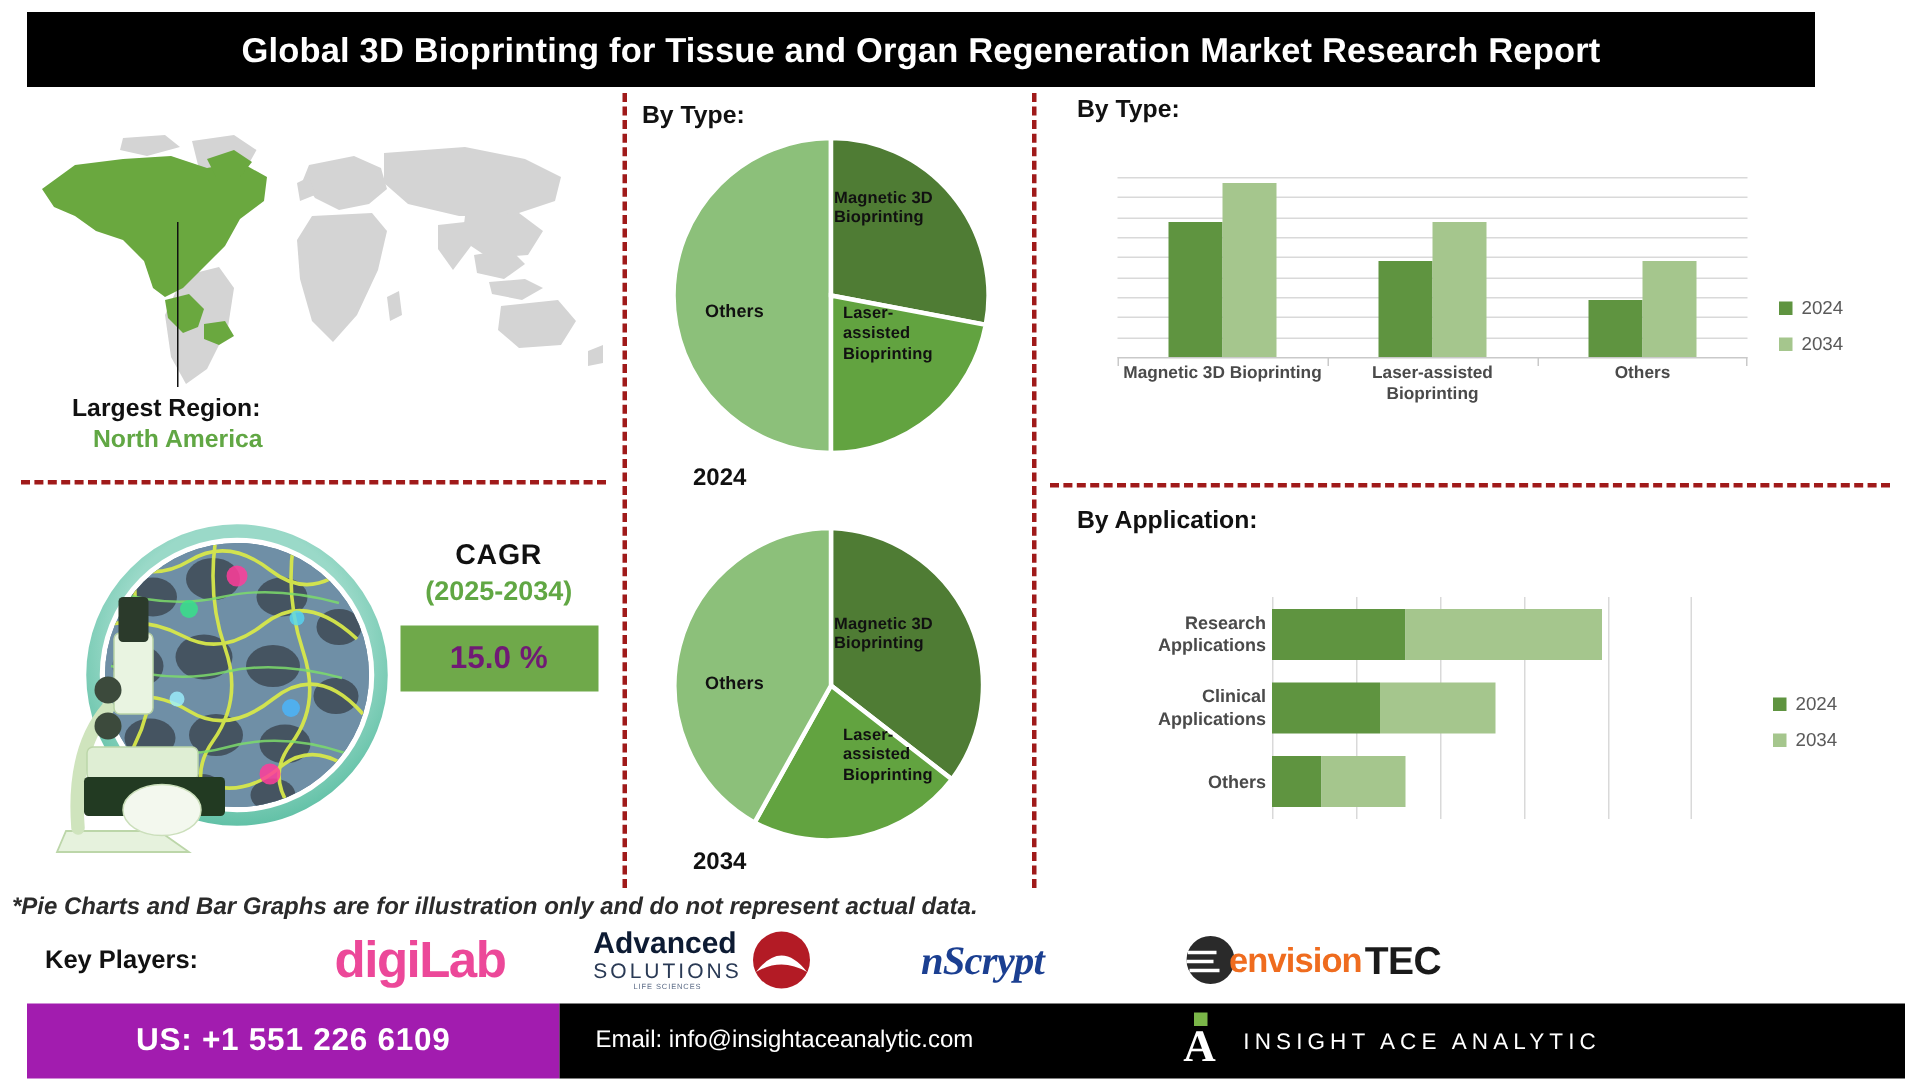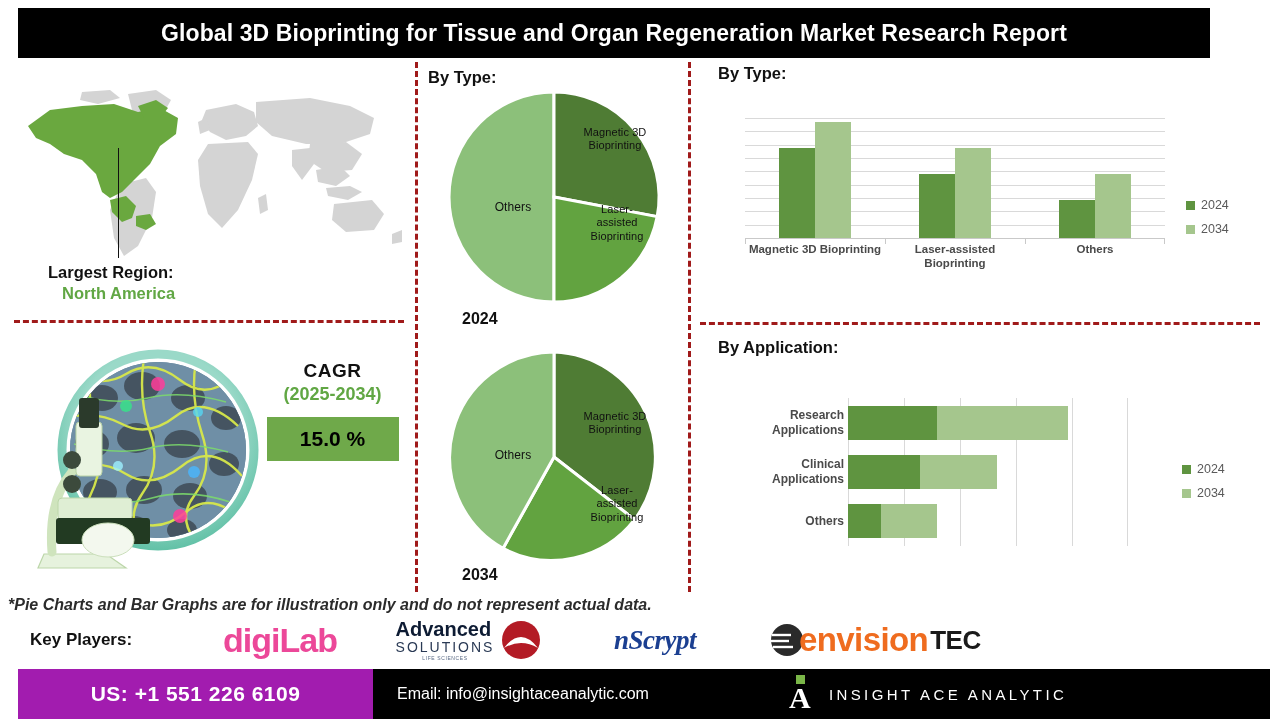--- a/index.html
+++ b/index.html
@@ -38,36 +38,36 @@
   .largest-region .val { display:block; color:#61a744; padding-left: 14px; }
 
   .micro-wrap { position: absolute; left: 30px; top: 340px; width: 232px; height: 248px; }
   .micro-wrap svg { width: 100%; height: 100%; display: block; }
 
   .cagr-block { position: absolute; left: 250px; top: 360px; width: 165px; text-align: center; }
   .cagr-title { font-size: 19px; font-weight: bold; color:#111; letter-spacing:.5px; }
   .cagr-years { font-size: 18px; font-weight: bold; color:#61a744; margin-top: 2px; }
   .cagr-value {
     margin: 12px auto 0; width: 132px; height: 44px; background: #6fa94a;
-    color:#000000; font-size: 21px; font-weight: bold; display:flex;
+    color:#701a75; font-size: 21px; font-weight: bold; display:flex;
     align-items:center; justify-content:center;
   }
 
   
   .section-label { font-size: 16.5px; font-weight: bold; color:#111; }
   .pie-a-label { position:absolute; left: 428px; top: 68px; }
   .pie-b-heading { position:absolute; left: 718px; top: 64px; }
   .app-heading { position:absolute; left: 718px; top: 338px; }
 
   .pie { position: absolute; }
   .pie svg { display:block; }
   .pie-year { position:absolute; font-size: 16px; font-weight: bold; color:#111; }
   .slice-label {
-    position:absolute; font-size: 11px; font-weight: normal; color:#111;
-    text-align:center; line-height:1.22; letter-spacing:.1px;padding-left:10px;
+    position:absolute; font-size: 11px; font-weight: bold; color:#111;
+    text-align:left; line-height:1.22; letter-spacing:.1px;
   }
 
   
   .vbar-chart { position:absolute; left: 745px; top: 118px; width: 420px; height: 120px; }
   .vbar-grid { position:absolute; inset:0; }
   .vbar-grid div { position:absolute; left:0; right:0; height:0; border-top:1px solid #d9d9d9; }
   .vbar-axis { position:absolute; left:0; right:0; top:120px; border-top:1px solid #c9c9c9; }
   .vbar-groups { position:absolute; left:0; top:0; width:100%; height:120px; display:flex; }
   .vbar-group { flex:1; display:flex; align-items:flex-end; justify-content:center; gap:0; position:relative; }
   .vbar { width: 36px; }
@@ -433,21 +433,21 @@
 
     <div class="logo" style="width:250px; gap:2px;">
       <svg width="36" height="36" viewBox="0 0 36 36">
         <circle cx="18" cy="18" r="16" fill="#2a2a2a"></circle>
         <g stroke="#fff" stroke-width="2.4" fill="none">
           <path d="M3 13 H22"></path>
             <path d="M2 19 H20"></path>
             <path d="M4 25 H24"></path>
         </g>
       </svg>
-      <span style="font-size:33px; font-weight:bold; color:#ef6c1f; letter-spacing:-.6px; margin-left:-8px;">envision</span>
+      <span style="font-size:23px; font-weight:bold; color:#ef6c1f; letter-spacing:-.6px; margin-left:-8px;">envision</span>
       <span style="font-size:26px; font-weight:bold; color:#1a1a1a; letter-spacing:-.4px;">TEC</span>
     </div>
   </div>
 
   <div class="footer">
     <div class="footer-phone">US: +1 551 226 6109</div>
     <div class="footer-right">
       <span class="footer-email">Email: info@insightaceanalytic.com</span>
       <span class="footer-brand">
         <span class="brand-mark">

